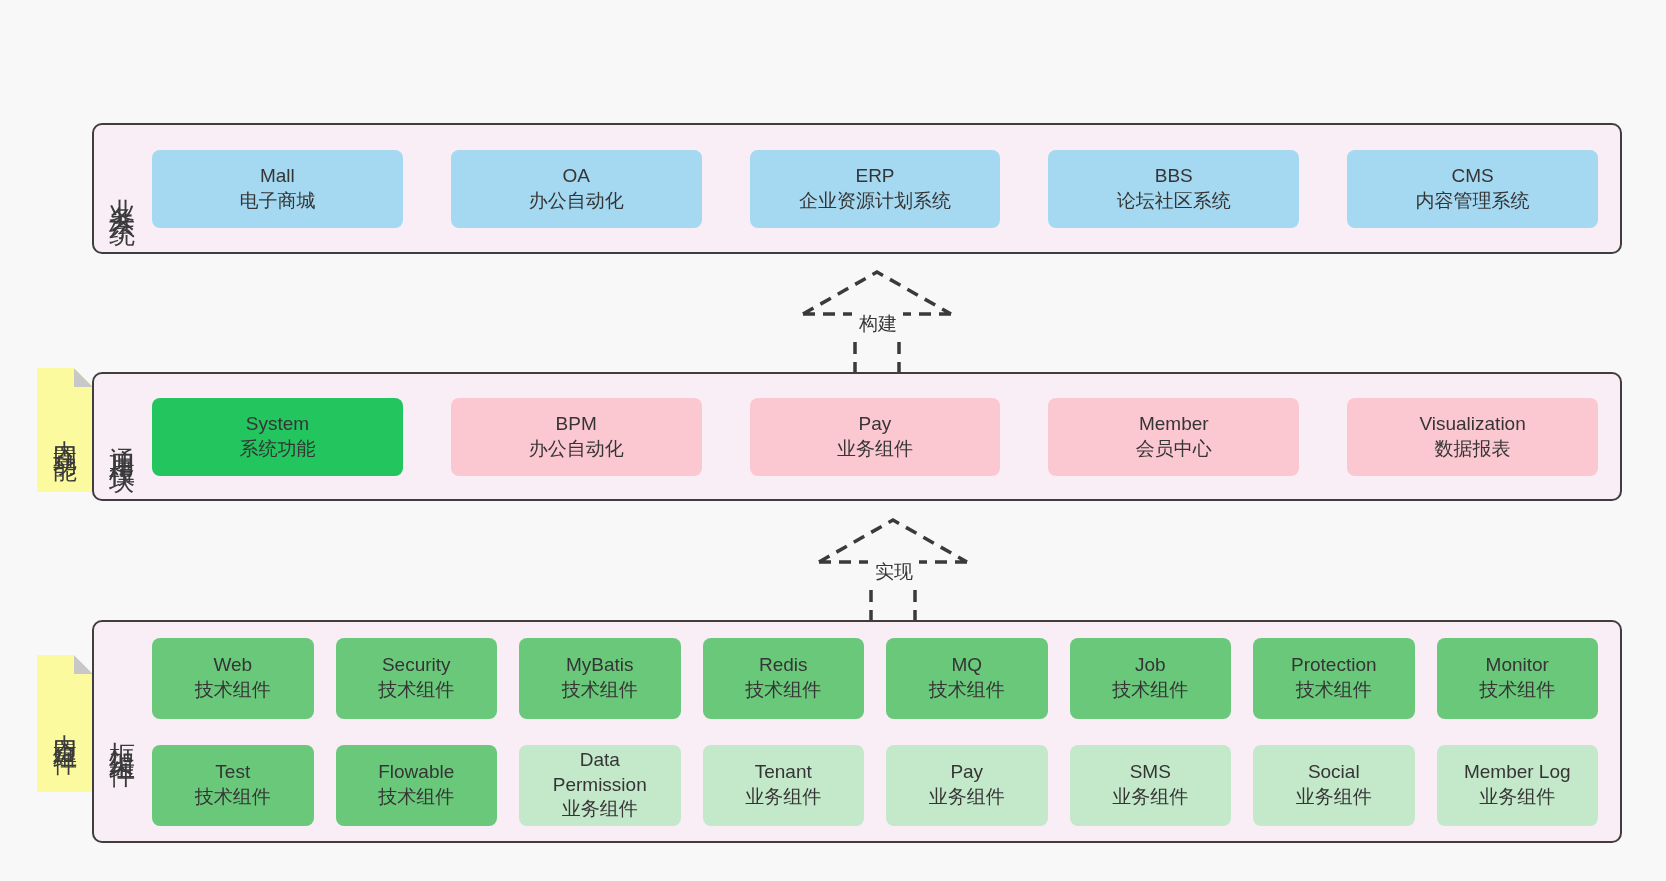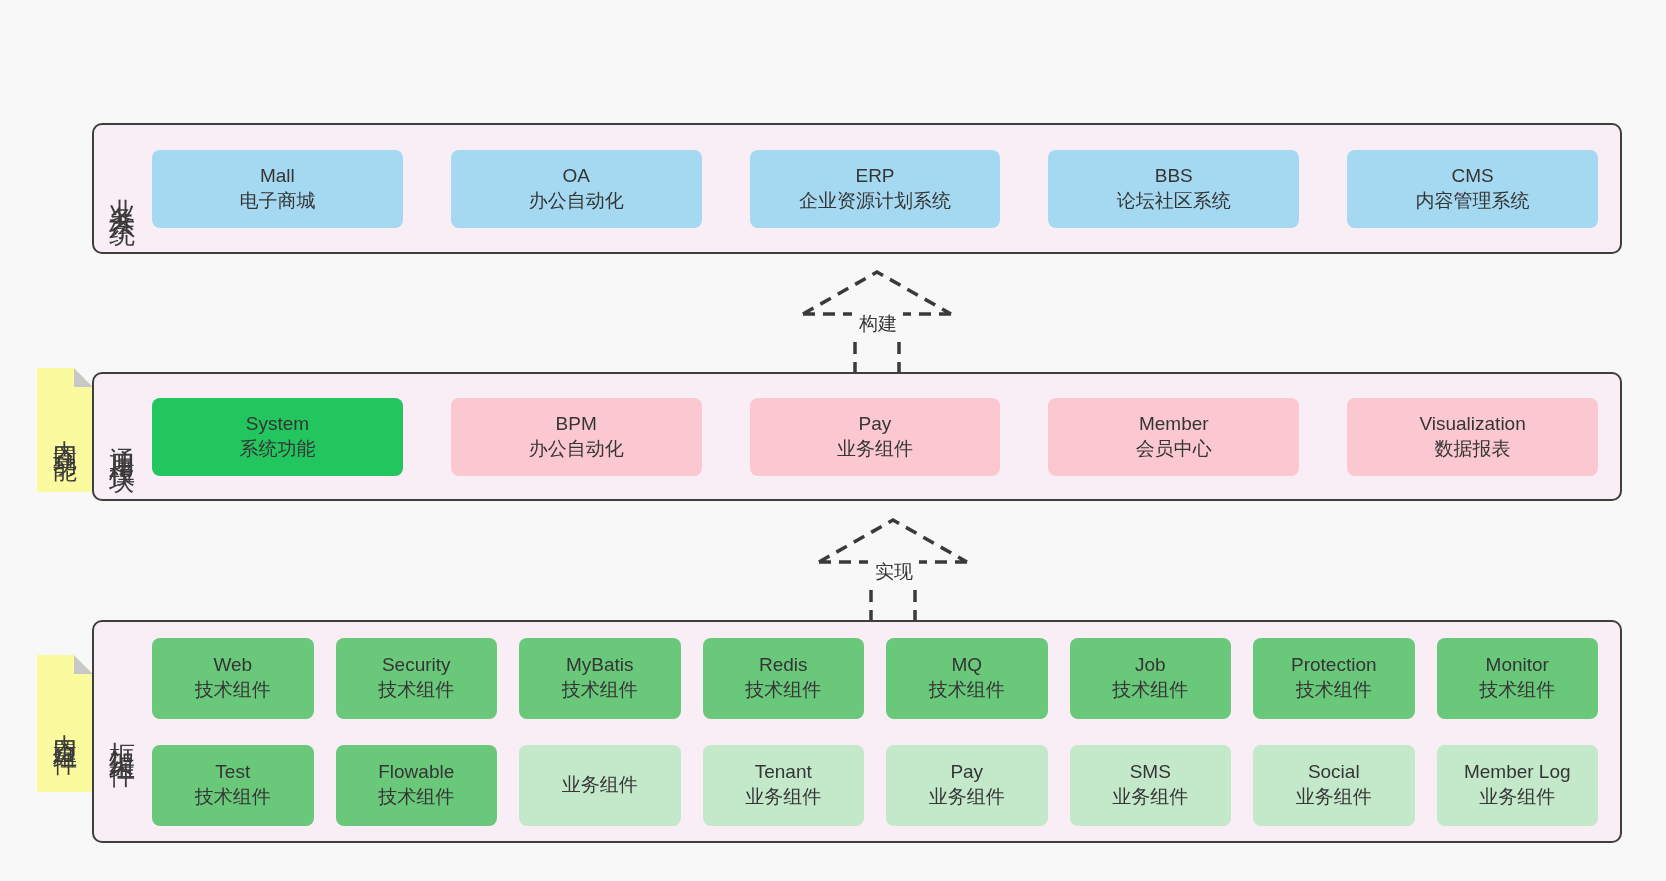--- a/index.html
+++ b/index.html
@@ -165,20 +165,21 @@
       <div class="brow">
         <div class="box green">
           <span>Test</span>
           <span>技术组件</span>
         </div>
         <div class="box green">
           <span>Flowable</span>
           <span>技术组件</span>
         </div>
         <div class="box lgreen">
+          <span>Data Permission</span>
           <span>业务组件</span>
         </div>
         <div class="box lgreen">
           <span>Tenant</span>
           <span>业务组件</span>
         </div>
         <div class="box lgreen">
           <span>Pay</span>
           <span>业务组件</span>
         </div>

